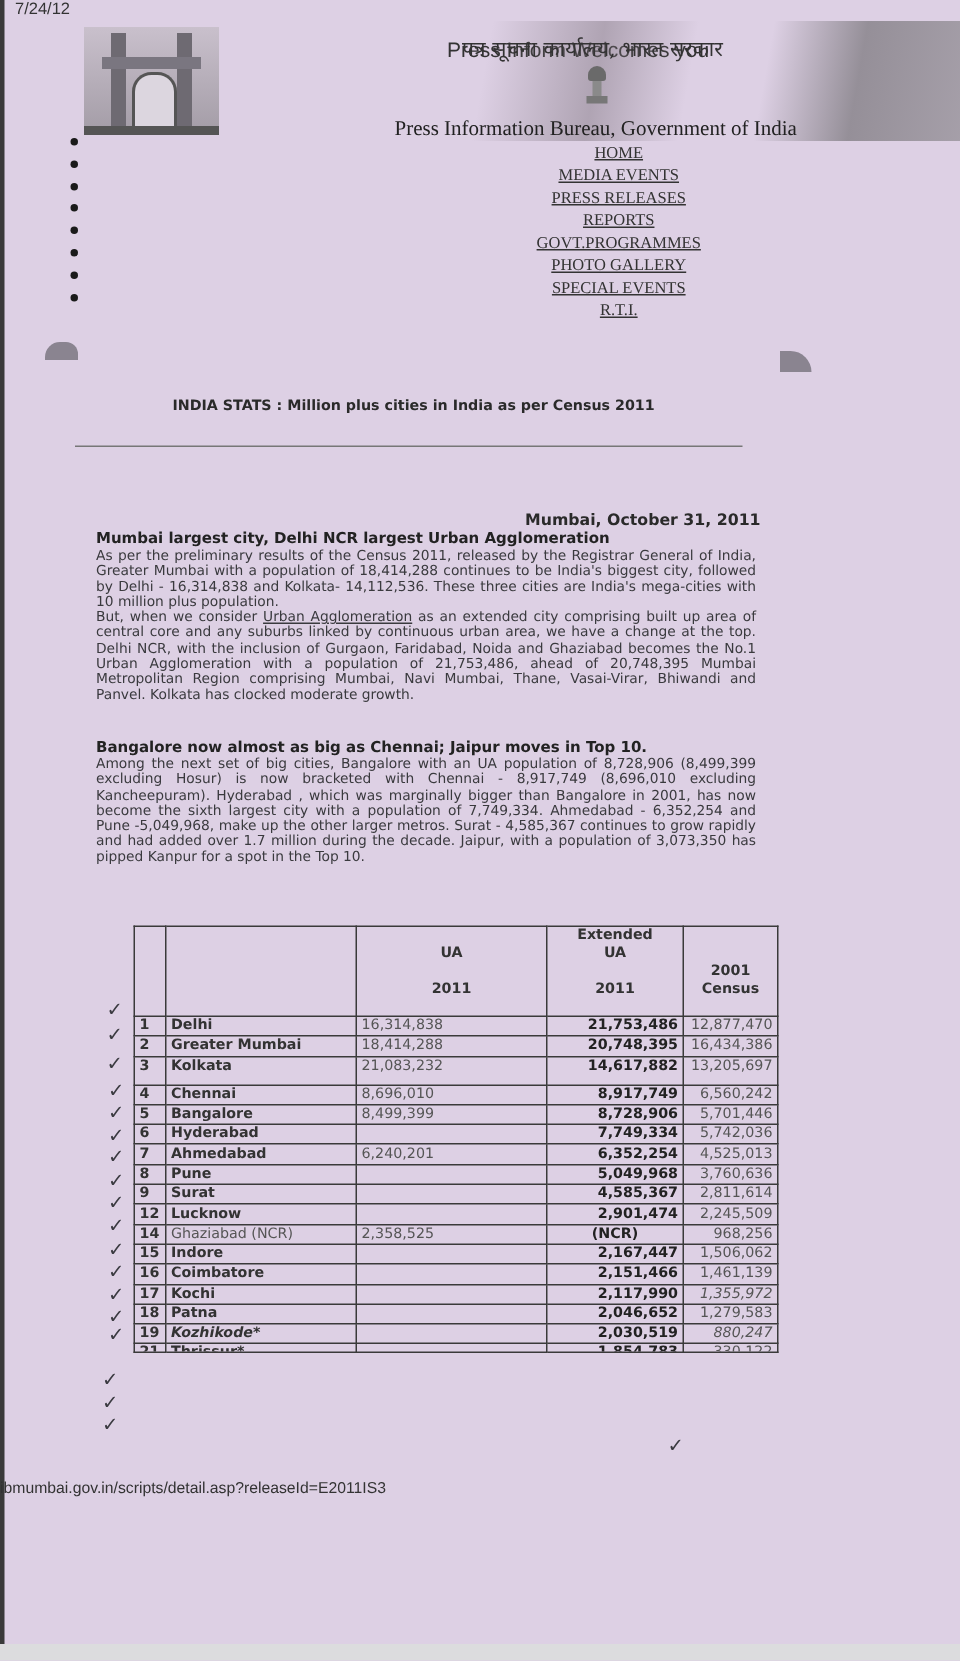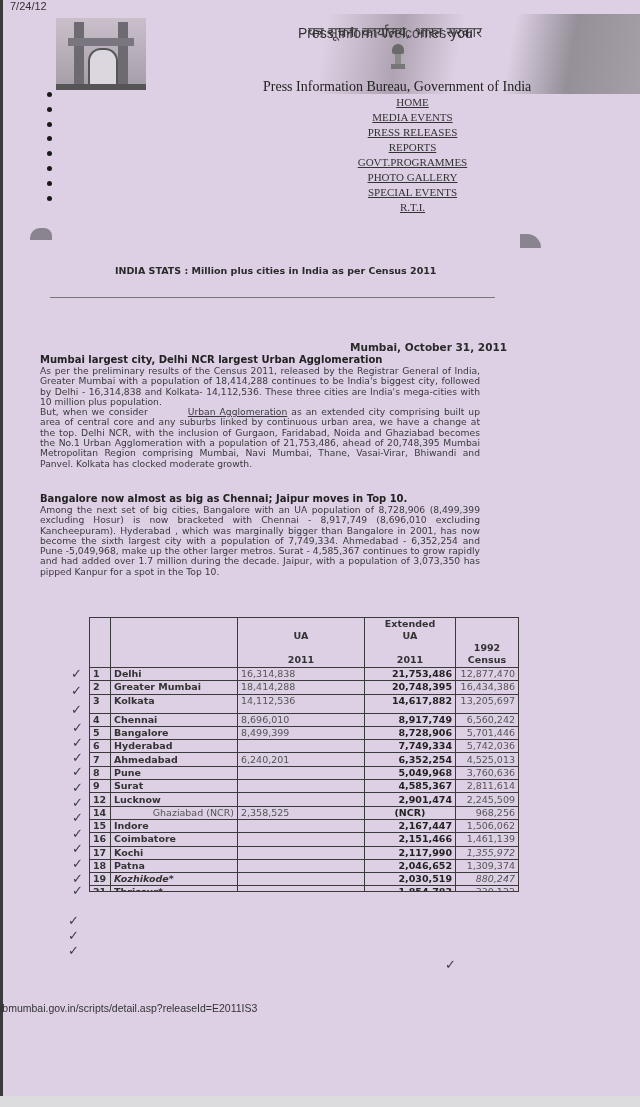--- a/index.html
+++ b/index.html
@@ -44,43 +44,43 @@
   .bullets { position: absolute; left: 47px; top: 92px; }
   .bullets span { display: block; width: 5px; height: 5px; border-radius: 50%; background: #1a1a1a; margin-bottom: 9.8px; }
 
   .blob-l { position: absolute; left: 30px; top: 228px; width: 22px; height: 12px; border-radius: 10px 8px 0 0; background: #8a8490; }
   .blob-r { position: absolute; left: 520px; top: 234px; width: 21px; height: 14px; border-radius: 0 14px 0 0; background: #8a8490; }
 
   .stats-title { position: absolute; left: 115px; top: 265px; font-size: 9.5px; font-weight: bold; color: #2a2a2a; }
   .hr { position: absolute; left: 50px; top: 297px; width: 445px; height: 1px; background: #777; }
 
   .dateline { position: absolute; left: 350px; top: 341px; font-size: 10.5px; font-weight: bold; color: #2a2a2a; }
-  .article { position: absolute; left: 40px; width: 440px; font-size: 9.2px; line-height: 10.3px; color: #3a3a3e; text-align: justify; }
+  .article { position: absolute; left: 64px; width: 440px; font-size: 9.2px; line-height: 10.3px; color: #3a3a3e; text-align: justify; }
   .article h3 { margin: 0; font-size: 10px; font-weight: bold; color: #222; line-height: 12px; }
   .article p { margin: 0; }
   .a1 { top: 354px; }
   .a2 { top: 493px; }
-  .ul { text-decoration: underline; margin-left: 36px; }
+  .ul { text-decoration: underline; }
 
   
   .census-table { position: absolute; left: 89px; top: 617px; border-collapse: collapse; font-size: 9.5px; }
   .census-table td, .census-table th { border: 1.5px solid #3a3a3a; padding: 0 3px; height: 12.3px; line-height: 12px; }
-  .census-table th { font-weight: bold; color: #333; vertical-align: bottom; text-align: center; font-size: 9.5px; padding-bottom: 1px; }
+  .census-table th { font-weight: bold; color: #333; vertical-align: bottom; text-align: center; font-size: 9.5px; padding-bottom: 11px; }
   .census-table .rank { width: 14px; font-weight: bold; color: #333; }
   .census-table .city { width: 120px; font-weight: bold; color: #333; }
   .census-table .ua { width: 120px; color: #555; }
   .census-table .ext { width: 84px; text-align: right; font-weight: bold; color: #222; }
   .census-table .c2001 { width: 56px; text-align: right; color: #555; }
   .census-table .it { font-style: italic; }
-  .census-table .light { font-weight: normal; color: #555; text-align: right; }
+  .census-table .light { font-weight: normal; color: #555; }
   .cut td { height: 4px !important; overflow: hidden; }
 
   .check { position: absolute; font-size: 13px; color: #3a3a40; font-family: "DejaVu Sans", sans-serif; }
 
-  .url { position: absolute; left: 0px; top: 986px; font-family: "Liberation Sans", sans-serif; font-size: 10.5px; color: #333; margin-top: 16px; }
+  .url { position: absolute; left: 0px; top: 986px; font-family: "Liberation Sans", sans-serif; font-size: 10.5px; color: #333; }
 </style>
 </head>
 <body>
 
 <div class="page-edge"></div>
 
 <div class="print-date">7/24/12</div>
 <div class="print-title">Press Inform Welcomes you</div>
 
 <div class="banner"></div>
@@ -140,40 +140,40 @@
   <p>Among the next set of big cities, Bangalore with an UA population of 8,728,906 (8,499,399 excluding Hosur) is now bracketed with Chennai - 8,917,749 (8,696,010 excluding Kancheepuram).  Hyderabad , which was marginally bigger than Bangalore in 2001, has now become the sixth largest city with a population of 7,749,334. Ahmedabad - 6,352,254 and Pune -5,049,968, make up the other larger metros. Surat - 4,585,367 continues to grow rapidly and had added over 1.7 million during the decade. Jaipur, with a population of 3,073,350 has pipped Kanpur for a spot in the Top 10.</p>
 </div>
 
 <table class="census-table">
   <tbody>
       <tr style="height:50px">
     <th></th>
     <th></th>
     <th><span>UA</span><br><br><span>2011</span></th>
     <th><span>Extended</span><br><span>UA</span><br><br><span>2011</span></th>
-    <th><span>1992</span><br><span>Census</span></th>
+    <th><span>2001</span><br><span>Census</span></th>
   </tr>
   <tr>
         <td class="rank">1</td>
         <td class="city">Delhi</td>
         <td class="ua">16,314,838</td>
         <td class="ext">21,753,486</td>
         <td class="c2001">12,877,470</td>
       </tr>
   <tr>
         <td class="rank">2</td>
         <td class="city">Greater Mumbai</td>
         <td class="ua">18,414,288</td>
         <td class="ext">20,748,395</td>
         <td class="c2001">16,434,386</td>
       </tr>
   <tr style="height:19px; vertical-align:top">
         <td class="rank">3</td>
         <td class="city">Kolkata</td>
-        <td class="ua">14,112,536</td>
+        <td class="ua">21,083,232</td>
         <td class="ext">14,617,882</td>
         <td class="c2001">13,205,697</td>
       </tr>
   <tr>
         <td class="rank">4</td>
         <td class="city">Chennai</td>
         <td class="ua">8,696,010</td>
         <td class="ext">8,917,749</td>
         <td class="c2001">6,560,242</td>
       </tr>
@@ -245,21 +245,21 @@
         <td class="city">Kochi</td>
         <td class="ua"></td>
         <td class="ext">2,117,990</td>
         <td class="c2001 it">1,355,972</td>
       </tr>
   <tr>
         <td class="rank">18</td>
         <td class="city">Patna</td>
         <td class="ua"></td>
         <td class="ext">2,046,652</td>
-        <td class="c2001">1,309,374</td>
+        <td class="c2001">1,279,583</td>
       </tr>
   <tr>
         <td class="rank">19</td>
         <td class="city it">Kozhikode*</td>
         <td class="ua"></td>
         <td class="ext">2,030,519</td>
         <td class="c2001 it">880,247</td>
       </tr>
   <tr class="cut">
         <td class="rank">

